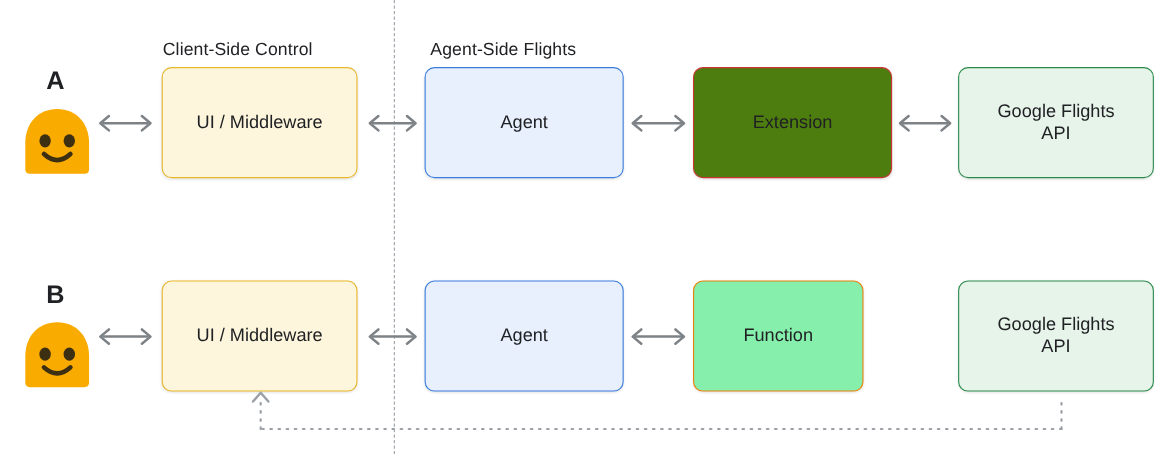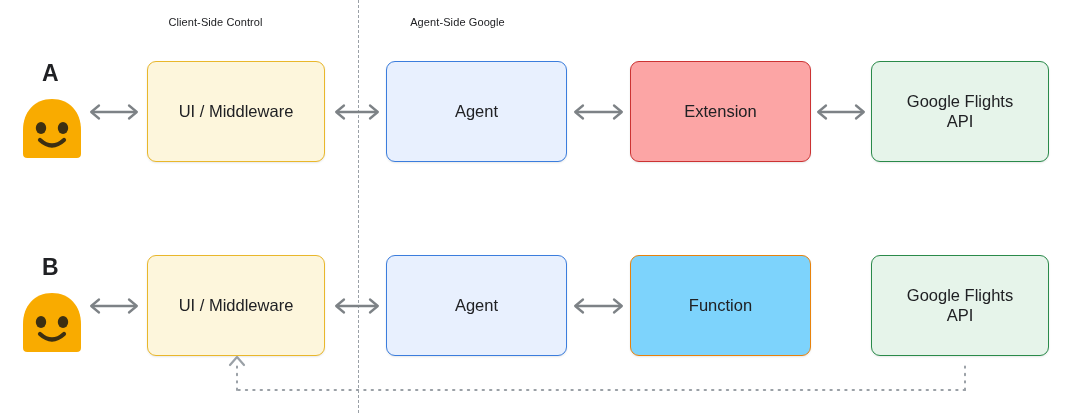--- a/index.html
+++ b/index.html
@@ -9,25 +9,26 @@
     font-family:"Liberation Sans","DejaVu Sans",sans-serif;
     overflow:hidden;
     position:relative;
     color:#1f1f1f;
   }
   #stage{position:absolute;left:0;top:0;width:1068px;height:413px;}
 
   
   .section-label{
     position:absolute;
-    font-size:11px;
+    font-size:16px;
     color:#202124;
     letter-spacing:.1px;
     white-space:nowrap;
     text-align:center;
+    margin-top:21px;
   }
 
   
   .divider{
     position:absolute;
     left:358px;top:0px;
     width:0;height:413px;
     border-left:1.6px dashed #9aa0a6;
   }
 
@@ -77,35 +78,35 @@
     font-family:"DejaVu Sans",sans-serif;
     user-select:none;
   }
 </style>
 </head>
 <body>
 
 <div id="stage">
 
   <div class="section-label" id="hdr0" style="left: 148px; top: 16px; width: 135px;">Client-Side Control</div>
-  <div class="section-label" id="hdr1" style="left: 390px; top: 16px; width: 135px;">Agent-Side Google</div>
+  <div class="section-label" id="hdr1" style="left: 390px; top: 16px; width: 135px;">Agent-Side Flights</div>
 
   <div class="divider" style="left: 358px;"></div>
 
   <div id="rows-host">
       <div class="row-letter" style="left: 42px; top: 60px;">A</div>
       <div class="face" style="left: 20px; top: 98px;"><svg width="64" height="62" viewBox="0 0 64 62">
           <path d="M32 1 C14.5 1 3 14 3 32 C3 44 3 52 3 56 C3 58.5 4.6 60 7.2 60 L56.8 60 C59.4 60 61 58.5 61 56 C61 52 61 44 61 32 C61 14 49.5 1 32 1 Z" fill="#f9ab00"></path>
           <ellipse cx="21" cy="30" rx="5.2" ry="6" fill="#3c2f12"></ellipse>
           <ellipse cx="43" cy="30" rx="5.2" ry="6" fill="#3c2f12"></ellipse>
           <path d="M20 42 Q32 53 44 42" stroke="#3c2f12" stroke-width="4.2" fill="none" stroke-linecap="round"></path>
         </svg></div>
       <div class="node" style="left: 147px; top: 61px; width: 178px; height: 101px; background: rgb(253, 246, 220); border-color: rgb(233, 183, 43);"><span>UI / Middleware</span></div>
       <div class="node" style="left: 386px; top: 61px; width: 181px; height: 101px; background: rgb(232, 240, 254); border-color: rgb(59, 125, 221);"><span>Agent</span></div>
-      <div class="node" style="left: 630px; top: 61px; width: 181px; height: 101px; background: #fca5a5; border-color: rgb(204, 51, 51);"><span>Extension</span></div>
+      <div class="node" style="left: 630px; top: 61px; width: 181px; height: 101px; background: #4d7c0f; border-color: rgb(204, 51, 51);"><span>Extension</span></div>
       <div class="node" style="left: 871px; top: 61px; width: 178px; height: 101px; background: rgb(230, 244, 234); border-color: rgb(42, 138, 74);"><span>Google Flights
 API</span></div>
       <div class="arrow" style="left: 88px; top: 98.5px; width: 52px; height: 26px;"><svg width="52" height="26" viewBox="0 0 52 26">
           <line x1="5" y1="13" x2="47" y2="13" stroke="#7d8286" stroke-width="2.3"></line>
           <path d="M11 6.5 L3.2 13 L11 19.5" stroke="#7d8286" stroke-width="2.3" fill="none" stroke-linecap="round" stroke-linejoin="round"></path>
           <path d="M41 6.5 L48.8 13 L41 19.5" stroke="#7d8286" stroke-width="2.3" fill="none" stroke-linecap="round" stroke-linejoin="round"></path>
         </svg></div>
       <div class="arrow" style="left: 333px; top: 98.5px; width: 48px; height: 26px;"><svg width="48" height="26" viewBox="0 0 48 26">
           <line x1="5" y1="13" x2="43" y2="13" stroke="#7d8286" stroke-width="2.3"></line>
           <path d="M11 6.5 L3.2 13 L11 19.5" stroke="#7d8286" stroke-width="2.3" fill="none" stroke-linecap="round" stroke-linejoin="round"></path>
@@ -123,21 +124,21 @@
         </svg></div>
       <div class="row-letter" style="left: 42px; top: 254px;">B</div>
       <div class="face" style="left: 20px; top: 292px;"><svg width="64" height="62" viewBox="0 0 64 62">
           <path d="M32 1 C14.5 1 3 14 3 32 C3 44 3 52 3 56 C3 58.5 4.6 60 7.2 60 L56.8 60 C59.4 60 61 58.5 61 56 C61 52 61 44 61 32 C61 14 49.5 1 32 1 Z" fill="#f9ab00"></path>
           <ellipse cx="21" cy="30" rx="5.2" ry="6" fill="#3c2f12"></ellipse>
           <ellipse cx="43" cy="30" rx="5.2" ry="6" fill="#3c2f12"></ellipse>
           <path d="M20 42 Q32 53 44 42" stroke="#3c2f12" stroke-width="4.2" fill="none" stroke-linecap="round"></path>
         </svg></div>
       <div class="node" style="left: 147px; top: 255px; width: 178px; height: 101px; background: rgb(253, 246, 220); border-color: rgb(233, 183, 43);"><span>UI / Middleware</span></div>
       <div class="node" style="left: 386px; top: 255px; width: 181px; height: 101px; background: rgb(232, 240, 254); border-color: rgb(59, 125, 221);"><span>Agent</span></div>
-      <div class="node" style="left: 630px; top: 255px; width: 181px; height: 101px; background: #7dd3fc; border-color: rgb(232, 130, 12);"><span>Function</span></div>
+      <div class="node" style="left: 630px; top: 255px; width: 155px; height: 101px; background: #86efac; border-color: rgb(232, 130, 12);"><span>Function</span></div>
       <div class="node" style="left: 871px; top: 255px; width: 178px; height: 101px; background: rgb(230, 244, 234); border-color: rgb(42, 138, 74);"><span>Google Flights
 API</span></div>
       <div class="arrow" style="left: 88px; top: 292.5px; width: 52px; height: 26px;"><svg width="52" height="26" viewBox="0 0 52 26">
           <line x1="5" y1="13" x2="47" y2="13" stroke="#7d8286" stroke-width="2.3"></line>
           <path d="M11 6.5 L3.2 13 L11 19.5" stroke="#7d8286" stroke-width="2.3" fill="none" stroke-linecap="round" stroke-linejoin="round"></path>
           <path d="M41 6.5 L48.8 13 L41 19.5" stroke="#7d8286" stroke-width="2.3" fill="none" stroke-linecap="round" stroke-linejoin="round"></path>
         </svg></div>
       <div class="arrow" style="left: 333px; top: 292.5px; width: 48px; height: 26px;"><svg width="48" height="26" viewBox="0 0 48 26">
           <line x1="5" y1="13" x2="43" y2="13" stroke="#7d8286" stroke-width="2.3"></line>
           <path d="M11 6.5 L3.2 13 L11 19.5" stroke="#7d8286" stroke-width="2.3" fill="none" stroke-linecap="round" stroke-linejoin="round"></path>

